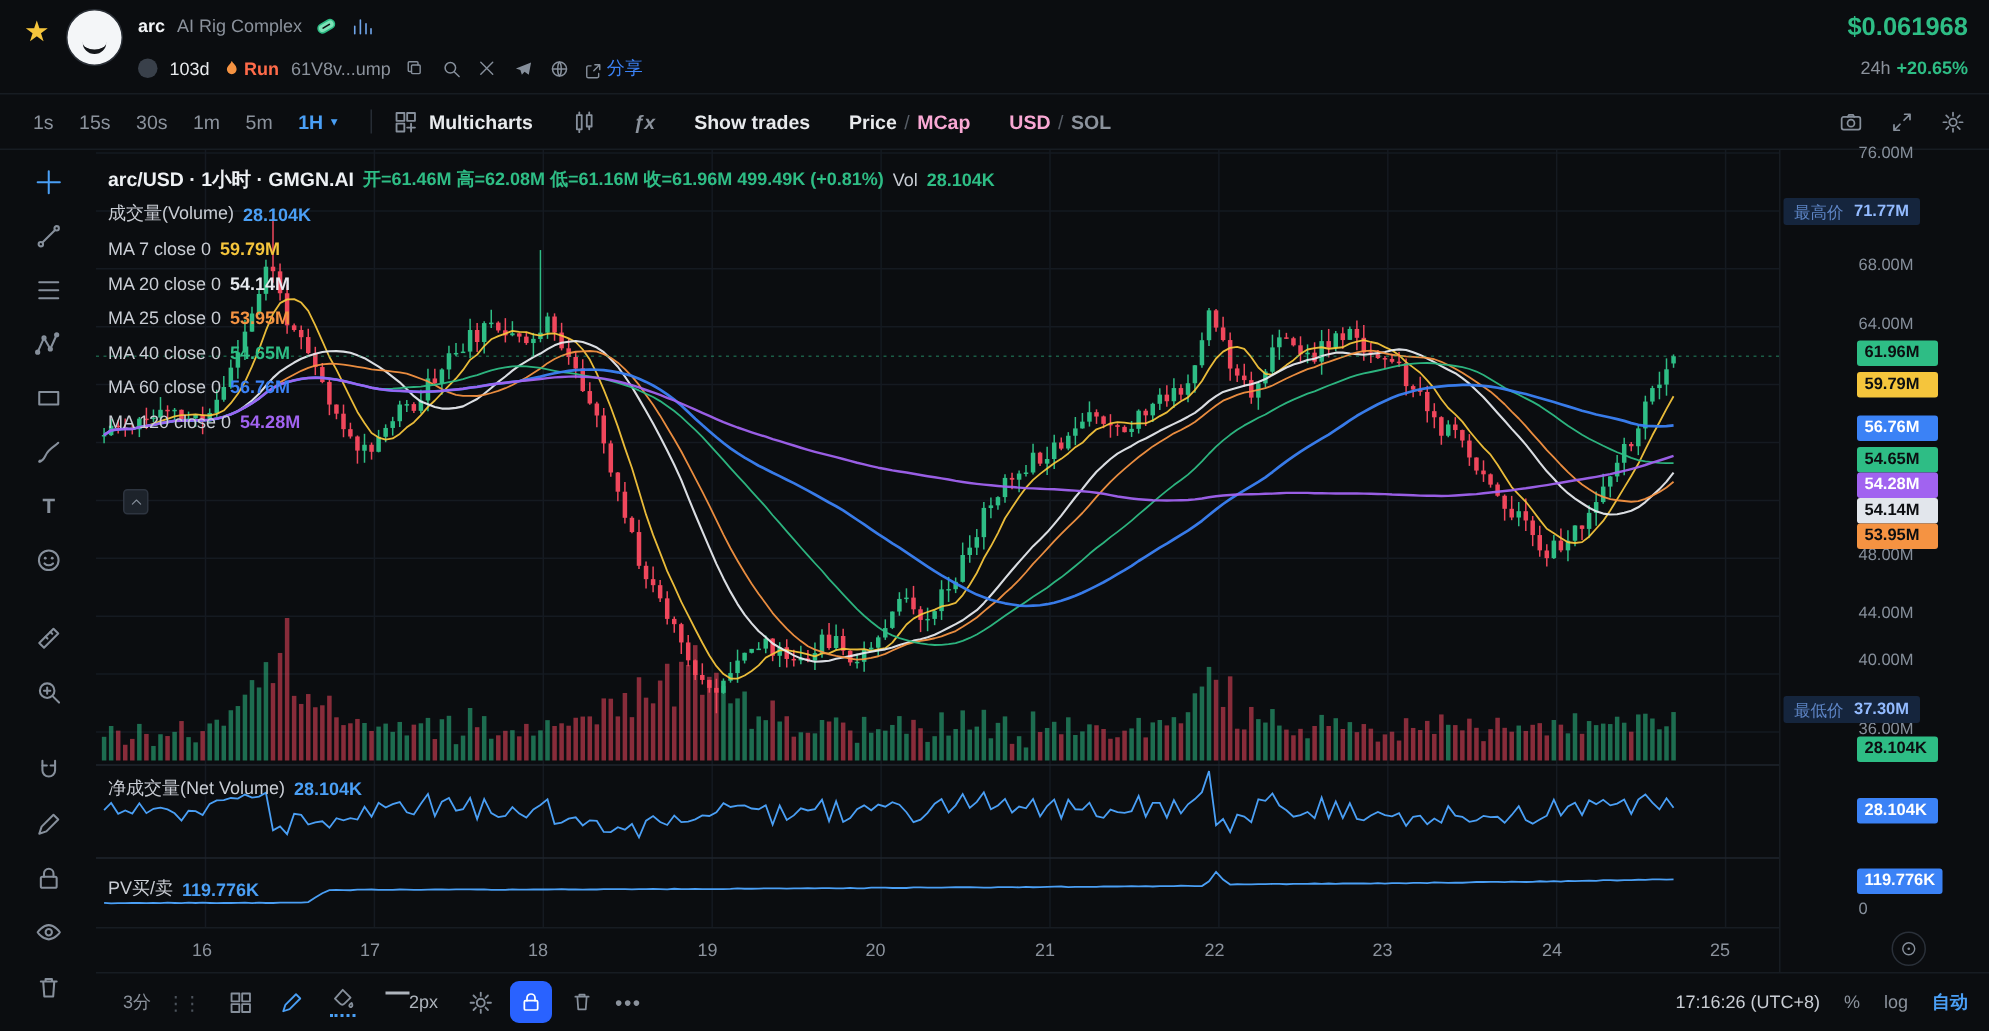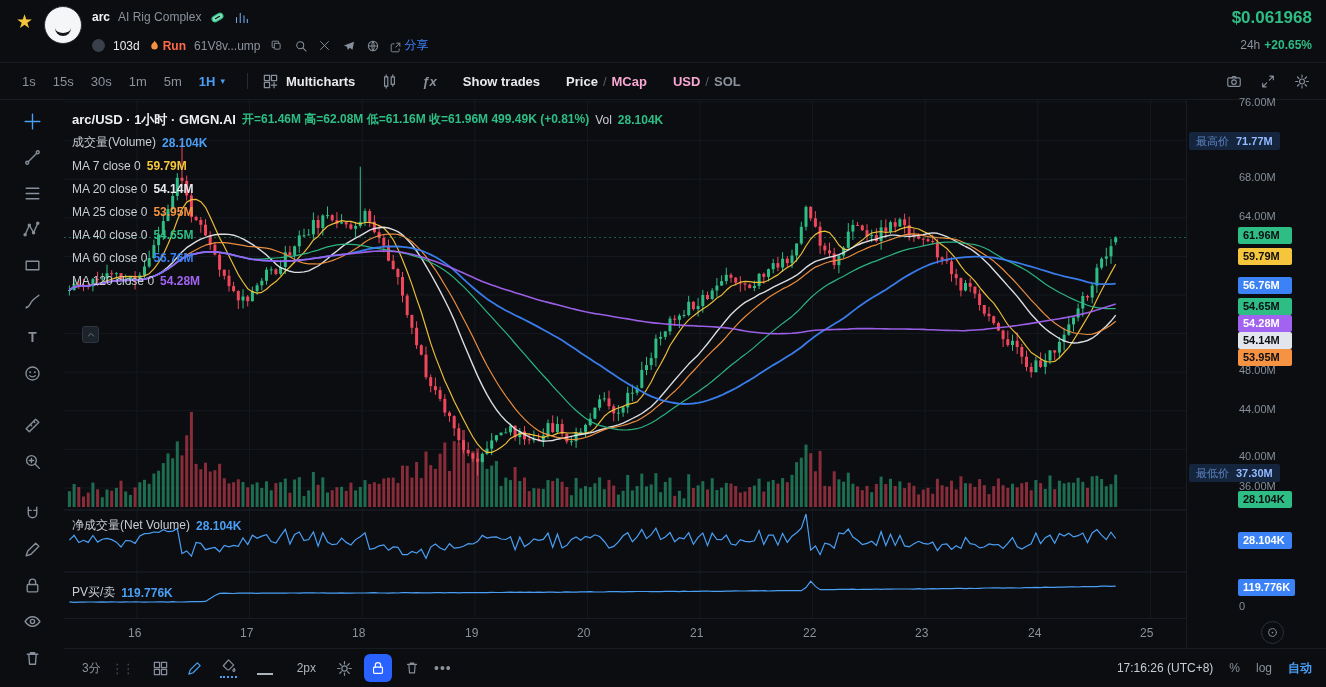--- a/index.html
+++ b/index.html
@@ -89,21 +89,21 @@
 .rt-btn{position:absolute;left:1261px;top:621px;width:23px;height:23px;border:1px solid #2a3039;border-radius:50%;display:flex;align-items:center;justify-content:center;cursor:pointer;background:#0b0d10}
 
 
 .bottom-bar{position:absolute;left:64px;right:0;top:648px;height:39px;border-top:1px solid #171c22;display:flex;align-items:center;padding:0 14px 0 18px;gap:6px}
 .bb-label{font-size:12px;color:#8b929c;margin-right:4px}
 .bb-handle{color:#4b525b;font-size:13px;letter-spacing:-2px;margin-right:8px;cursor:grab}
 .bb-btn{width:28px;height:28px;border-radius:6px;display:flex;align-items:center;justify-content:center;cursor:pointer}
 .bb-btn.active-blue{background:#2962ff}
 .bb-btn.active-blue svg{stroke:#fff}
 .dotted-under{border-bottom:2px dotted #4a9ff5;padding-bottom:1px}
-.lw{display:flex;align-items:flex-end;gap:24px;margin:0 8px;cursor:pointer}
+.lw{display:flex;align-items:flex-start;gap:0;margin:0 8px;cursor:pointer}
 .lw i{display:block;width:16px;border-top:2px solid #aeb4bc}
 .lw span{font-size:12px;color:#aeb4bc}
 .bb-dots{font-size:14px;color:#8b929c;letter-spacing:1px;margin-left:2px;cursor:pointer}
 .bb-right{margin-left:auto;display:flex;align-items:center;gap:16px;font-size:12px}
 .clock{color:#c9cdd4}
 .scale-btn{color:#8b929c;cursor:pointer}
 .auto{color:#4a9ff5;font-weight:700;cursor:pointer}
 </style>
 </head>
 <body>
@@ -1095,21 +1095,21 @@
     <span class="lg-blue">119.776K</span>
   </div>
 </div>
 
 <div class="axis-col">
   <span class="tick" style="top:-4px">76.00M</span>
   <span class="tick" style="top:71px">68.00M</span>
   <span class="tick" style="top:110px">64.00M</span>
   <span class="tick" style="top:264px">48.00M</span>
   <span class="tick" style="top:303px">44.00M</span>
-  <span class="tick" style="top:350px">40.00M</span>
+  <span class="tick" style="top:334px">40.00M</span>
   <span class="tick" style="top:380px">36.00M</span>
 
   <div class="navy" style="top:32px">
     <span class="nl">最高价</span>
     <span class="nv">71.77M</span>
   </div>
   <div class="badge green" style="top:127px">61.96M</div>
   <div class="badge yellow" style="top:148px">59.79M</div>
   <div class="badge blue" style="top:177px">56.76M</div>
   <div class="badge green" style="top:198px">54.65M</div>

